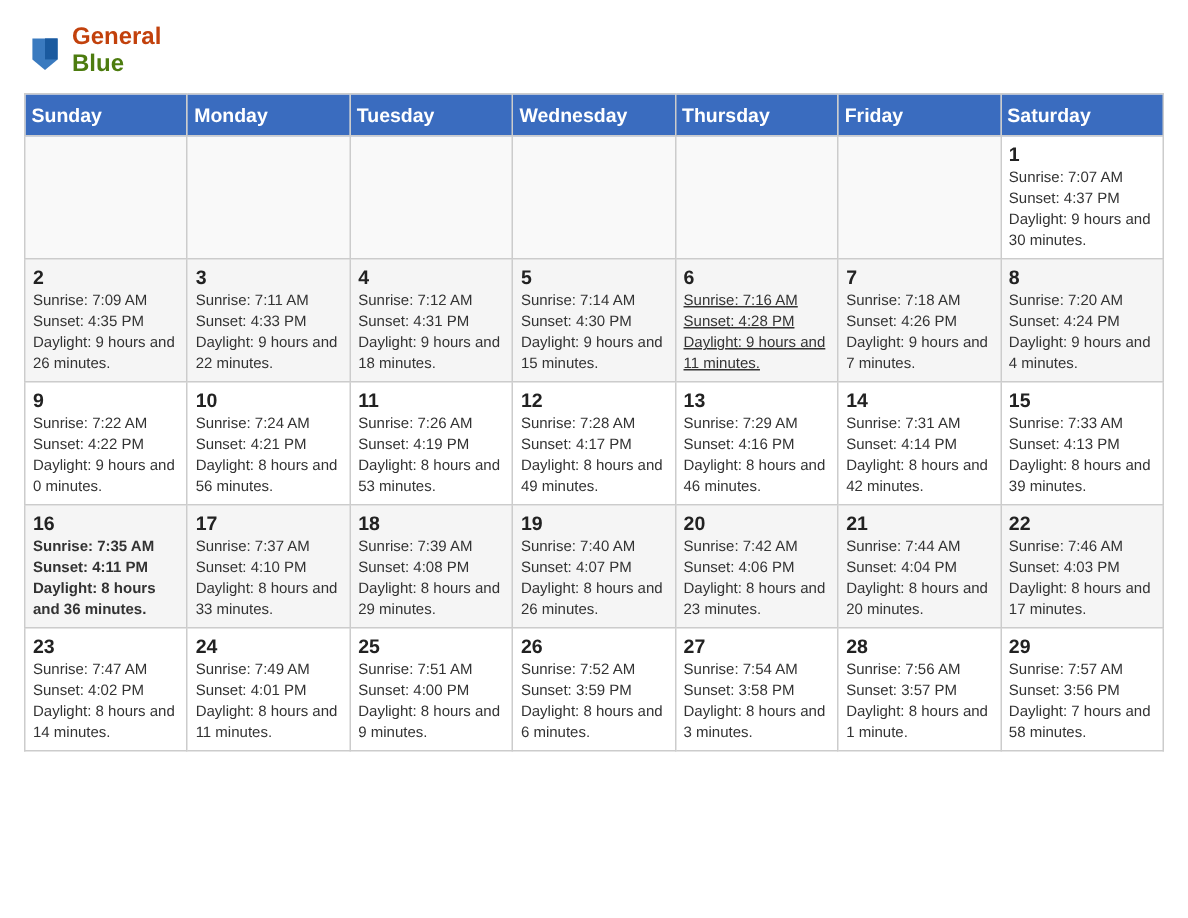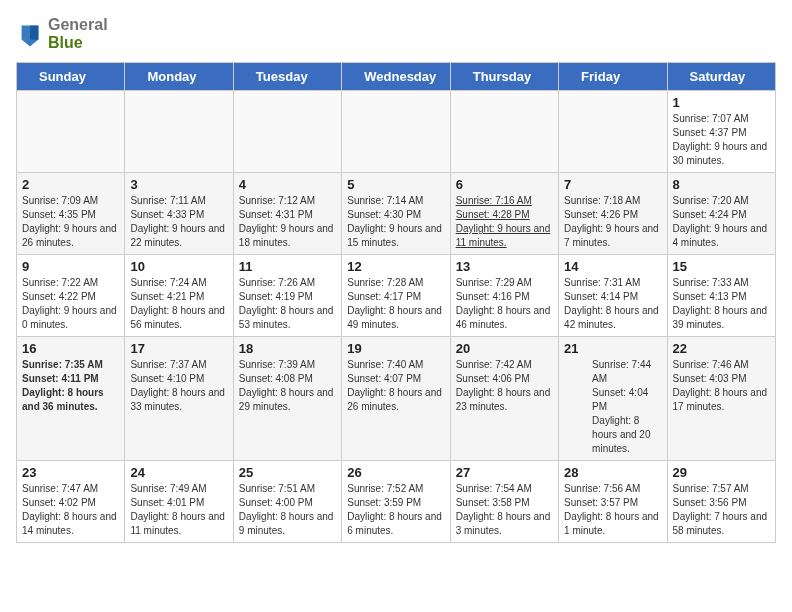--- a/index.html
+++ b/index.html
@@ -40,21 +40,21 @@
     table {
       width: 100%;
       border-collapse: collapse;
       table-layout: fixed;
     }
     thead th {
       background: #3a6cbf;
       color: #fff;
       font-size: 13px;
       font-weight: bold;
-      padding: 6px 22px;
+      padding: 6px 4px;
       text-align: left;
       border: 1px solid #ccc;
     }
     tbody td {
       vertical-align: top;
       border: 1px solid #ccc;
       padding: 4px 5px;
       font-size: 10.5px;
       color: #333;
       min-height: 80px;
@@ -82,21 +82,21 @@
 </head>
 <body>
 
 <div class="header">
   <div class="logo">
     <svg class="logo-blue-shape" viewBox="0 0 40 40" xmlns="http://www.w3.org/2000/svg">
       <polygon points="8,8 32,8 32,28 20,38 8,28" fill="#3a7abf"></polygon>
       <polygon points="20,8 32,8 32,28 20,28" fill="#1a5a9f"></polygon>
     </svg>
     <div>
-      <div style="font-size:16px; color:#737373;"><span style="font-weight:bold;">General</span></div>
+      <div style="font-size:16px; color:#c2410c;"><span style="font-weight:bold;">General</span></div>
       <div style="font-size:16px; color:#4d7c0f; font-weight:bold;">Blue</div>
     </div>
   </div>
   <div class="title-block">
     <div class="month-year"></div>
     <div class="location"></div>
   </div>
 </div>
 
 <table>
@@ -240,21 +240,21 @@
 Daylight: 8 hours and 26 minutes.</div>
         </td>
         <td>
           <span class="day-num">20</span>
           <div class="day-info" style="white-space: pre-line;">Sunrise: 7:42 AM
 Sunset: 4:06 PM
 Daylight: 8 hours and 23 minutes.</div>
         </td>
         <td>
           <span class="day-num">21</span>
-          <div class="day-info" style="white-space: pre-line; margin-left: 28px;">Sunrise: 7:44 AM
+          <div class="day-info" style="white-space: pre-line;">Sunrise: 7:44 AM
 Sunset: 4:04 PM
 Daylight: 8 hours and 20 minutes.</div>
         </td>
         <td>
           <span class="day-num">22</span>
           <div class="day-info" style="white-space: pre-line;">Sunrise: 7:46 AM
 Sunset: 4:03 PM
 Daylight: 8 hours and 17 minutes.</div>
         </td>
       </tr>

